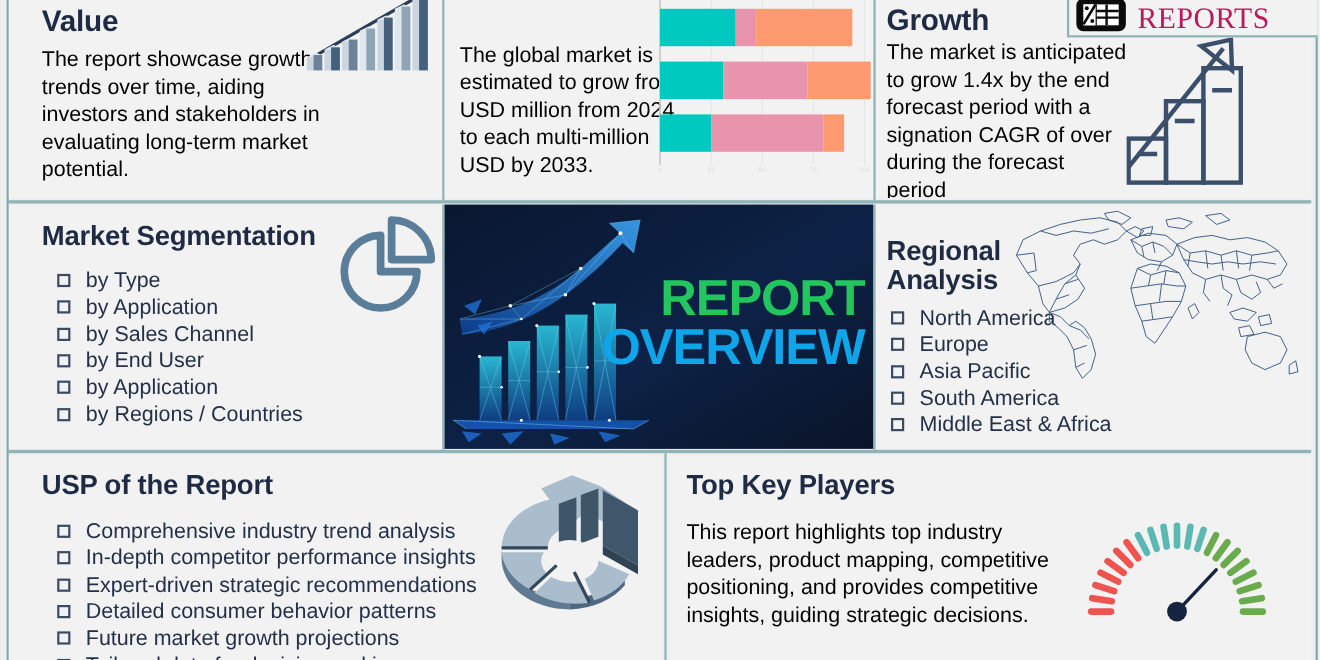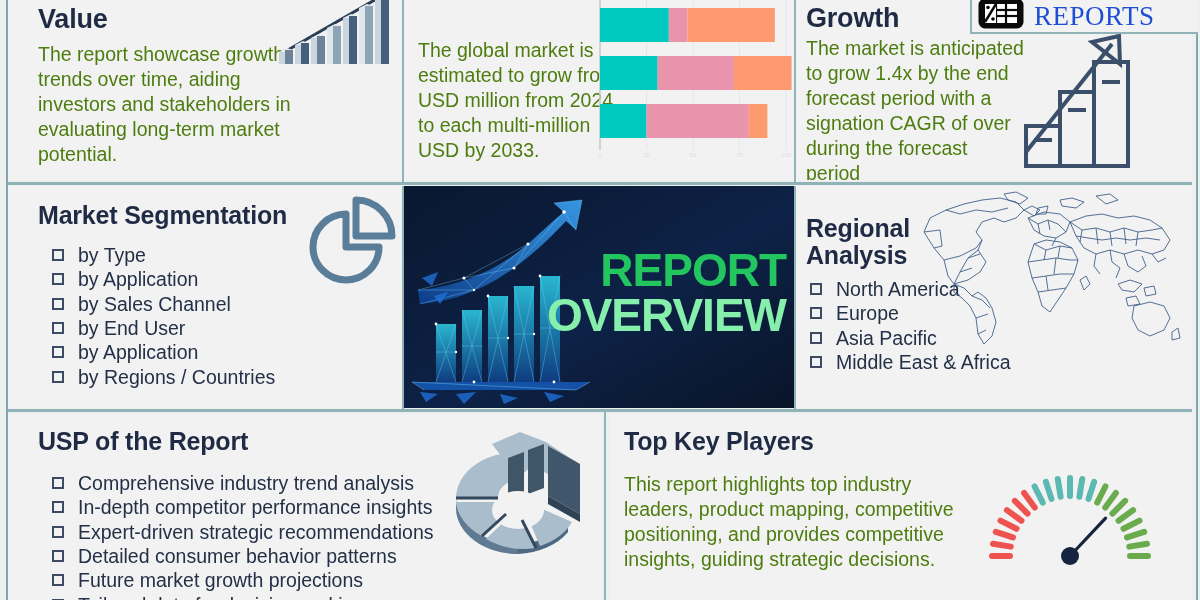--- a/index.html
+++ b/index.html
@@ -38,21 +38,21 @@
   .ttl{
     color:#1f2b45;
     font-weight:bold;
     line-height:1.06;
     letter-spacing:-0.2px;
   }
   .ttl-28{font-size:27px;}
   .ttl-26{font-size:25px;}
 
   .body-txt{
-    color:#4d7c0f;
+    color:#000000;
     font-size:19.5px;
     line-height:1.28;
   }
 
   
   ul.chk{list-style:none;margin:0;padding:0;}
   ul.chk li{
     position:relative;
     padding-left:34px;
     font-size:19.5px;
@@ -89,21 +89,21 @@
   
   #logo{
     position:absolute;right:2px;top:0;width:228px;height:34px;
     background:#f1f2f1;border:2px solid #8fb3b7;border-top:none;border-right:none;
     box-sizing:border-box;
     display:flex;align-items:center;gap:10px;padding-left:6px;
     z-index:6;
   }
   #logo .lgtxt{
     font-family:"Liberation Serif", serif;
-    font-size:27px;color:#1d4ed8;letter-spacing:0.5px;
+    font-size:27px;color:#be185d;letter-spacing:0.5px;
   }
 
   
   #p-seg{left:8px;width:464px;}
   #p-seg .ttl{position:absolute;left:30px;top:16px;}
   #p-seg ul.chk{position:absolute;left:36px;top:58px;}
   #p-seg .icon{position:absolute;left:290px;top:10px;}
 
   
   #p-hero{
@@ -112,21 +112,21 @@
     padding:0;
   }
   #p-hero .hero-txt{
     position:absolute;right:8px;top:62px;
     text-align:right;
     font-weight:bold;
     line-height:0.98;
     letter-spacing:-1px;
   }
   #p-hero .l1{font-size:46px;color:#22c55e;display:block;}
-  #p-hero .l2{font-size:46px;color:#86efac;display:block;}
+  #p-hero .l2{font-size:46px;color:#0ea5e9;display:block;}
 
   
   #p-reg{left:796px;width:396px;}
   #p-reg .ttl{position:absolute;left:10px;top:14px;width:150px;margin-top:15px;}
   #p-reg ul.chk{position:absolute;left:6px;top:92px;}
   #p-reg .icon{position:absolute;left:124px;top:2px;}
 
   
   #p-usp{left:8px;width:594px;padding-left:36px;}
   #p-usp .ttl{position:absolute;left:30px;top:14px;}
@@ -366,20 +366,21 @@
 
   <div class="panel row2" id="p-reg">
     <div class="ttl ttl-26">
       <span>Regional</span><br>
       <span>Analysis</span>
     </div>
     <ul class="chk">
       <li><span class="box"></span><span>North America</span></li>
       <li><span class="box"></span><span>Europe</span></li>
       <li><span class="box"></span><span>Asia Pacific</span></li>
+      <li><span class="box"></span><span>South America</span></li>
       <li><span class="box"></span><span>Middle East &amp; Africa</span></li>
     </ul>
     <div class="icon">
       <svg width="262" height="160" viewBox="0 0 262 160">
         <g fill="none" stroke="#42608a" stroke-width="0.9" stroke-linejoin="round">
 
           <path d="M4 44 L10 30 L26 22 L44 16 L62 12 L80 10 L96 14 L104 22 L96 30 L84 34 L74 30 L62 34 L56 44 L62 52 L58 62 L48 70 L40 84 L34 96 L28 88 L24 72 L14 60 Z"></path>
           <path d="M4 44 L20 42 L22 58 L14 60"></path>
           <path d="M26 22 L40 26 L56 22 L72 24 L88 20"></path>
           <path d="M24 72 L40 68 L56 60 L62 52"></path>

